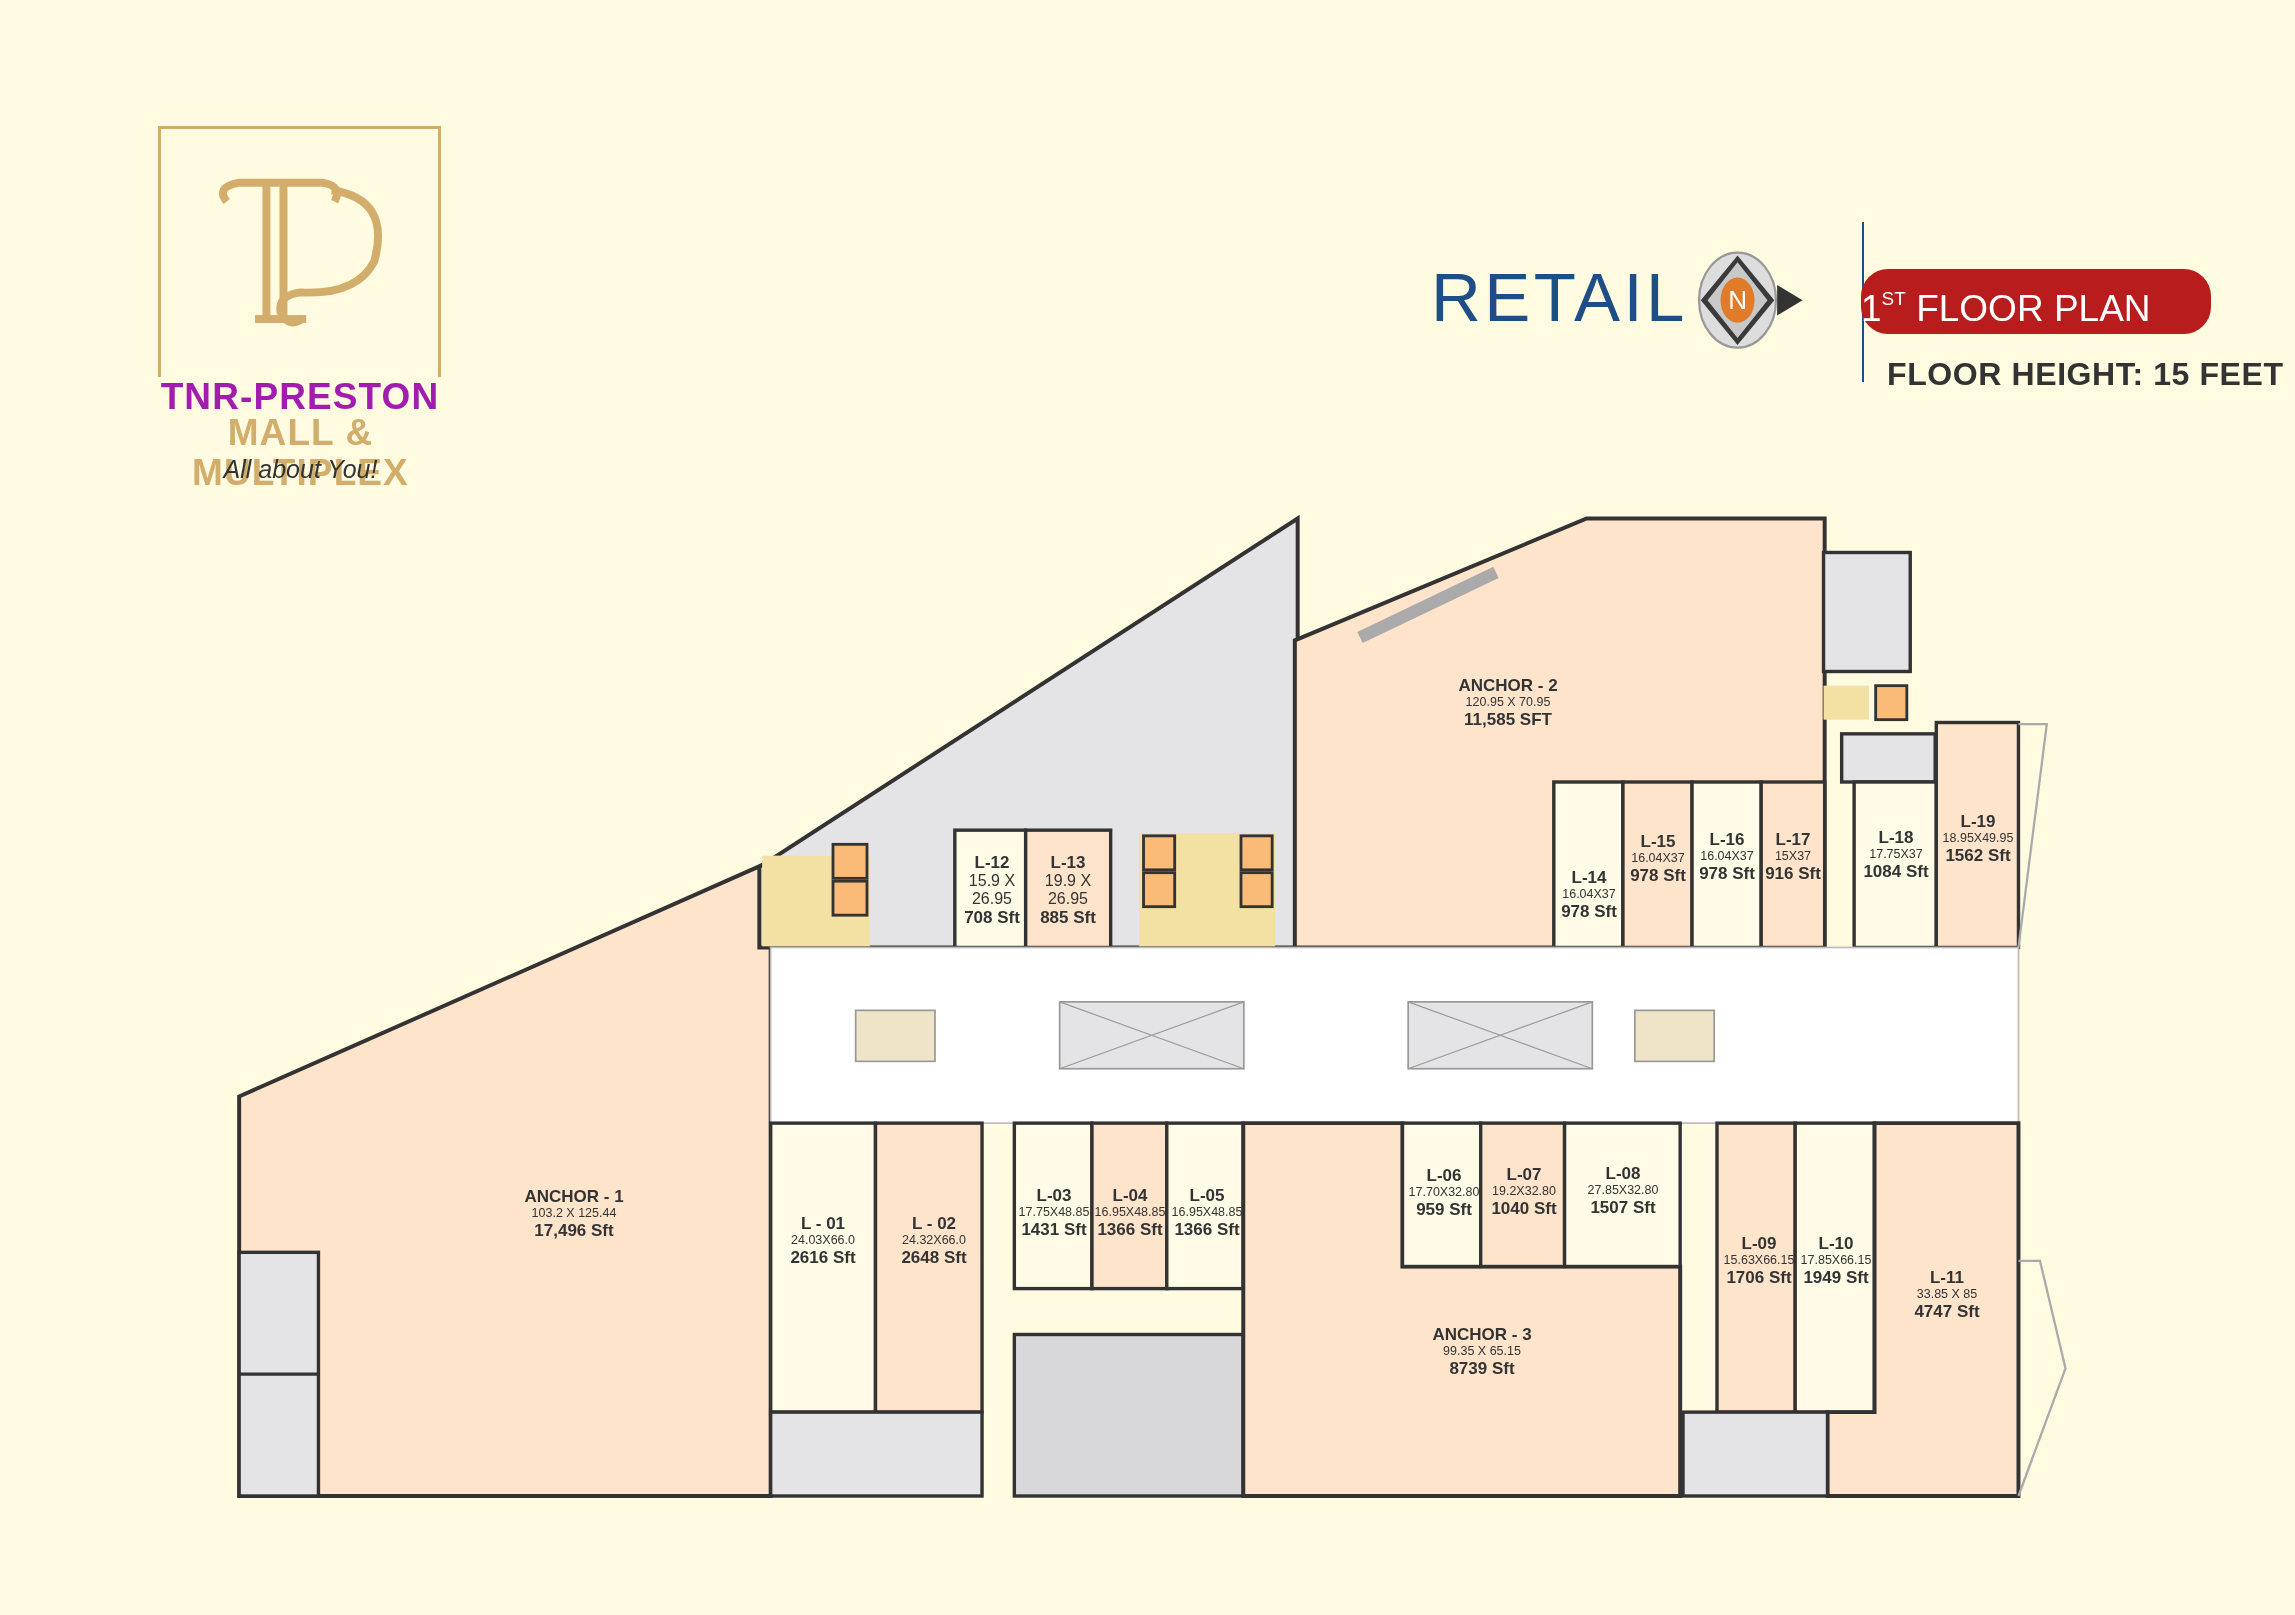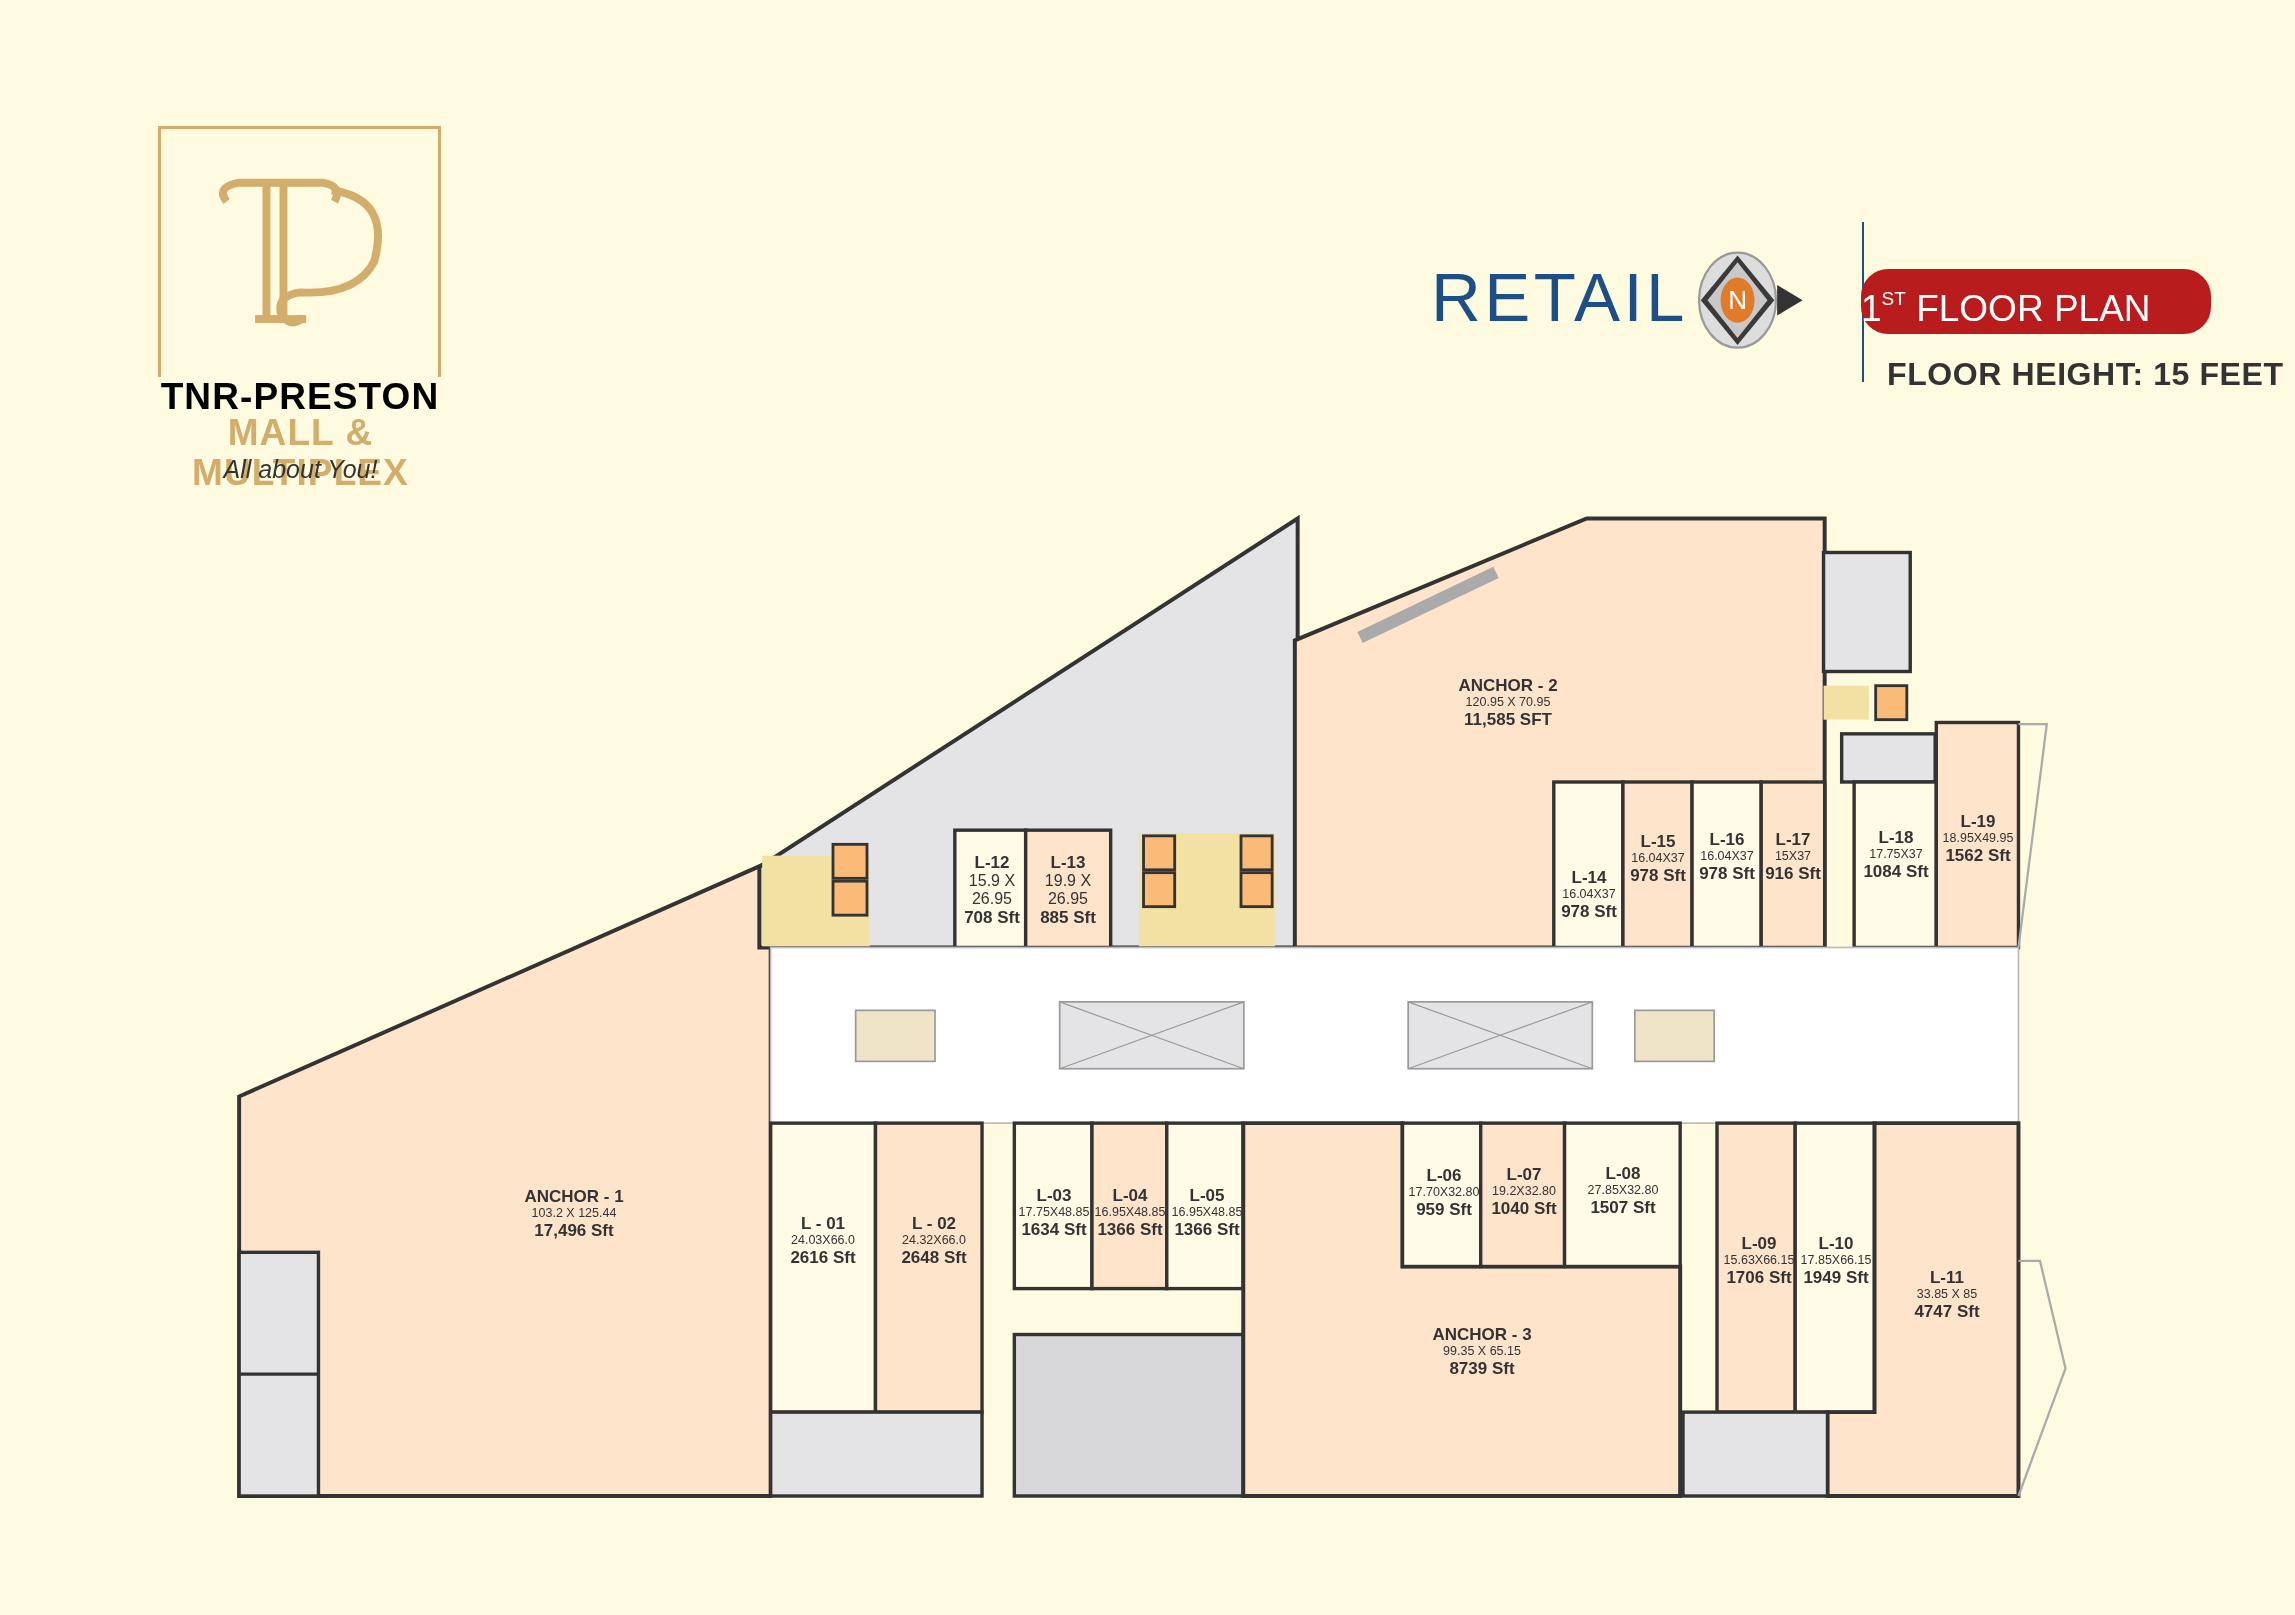--- a/index.html
+++ b/index.html
@@ -1,21 +1,21 @@
 <!DOCTYPE html>
 <html style="font-size:9px"><head>
 <meta charset="utf-8">
 <style>
   html, body { margin:0; padding:0; }
   body { width:2295px; height:1615px; background:#FEFBE0; position:relative; overflow:hidden; font-family:"Liberation Sans", sans-serif; }
   .abs { position:absolute; }
   
   #logo-frame { left:158px; top:126px; width:283px; height:283px; border:3.4px solid #D2AD6B; border-bottom:none; box-sizing:border-box; }
   #logo-mono { left:204px; top:176px; width:193px; height:176px; }
-  #brand-l1 { left:130px; top:377px; width:340px; text-align:center; color:#000000; font-weight:bold; font-size:37px; letter-spacing:1.1px; line-height:40px; background:#FEFBE0; }
+  #brand-l1 { left:130px; top:377px; width:340px; text-align:center; color:#a21caf; font-weight:bold; font-size:37px; letter-spacing:1.1px; line-height:40px; background:#FEFBE0; }
   #brand-l2 { left:125px; top:413px; width:351px; text-align:center; color:#D2AD6B; font-weight:bold; font-size:37px; letter-spacing:1.1px; line-height:40px; }
   #tagline { left:170px; top:455px; width:261px; text-align:center; color:#333; font-style:italic; font-size:25px; }
   
   #retail { left:1431px; top:261px; color:#1E4E86; font-size:69px; letter-spacing:3.4px; font-weight:normal; line-height:74px; }
   #compass { left:1695px; top:251px; width:136px; height:99px; }
   #divider { left:1862px; top:222px; width:1.7px; height:160px; background:#1E4E86; }
   #plan-box { left:1861px; top:269px; width:350px; height:65px; background:#b91c1c; color:#fff; font-size:37px; line-height:65px; text-align:left;border-radius:27px; }
   #plan-box sup { font-size:19px; position:relative; top:-3.4px; }
   #floor-height { left:1887px; top:356px; color:#333; font-weight:bold; font-size:32px; letter-spacing:0.6px; }
   
@@ -142,21 +142,21 @@
     <span class="a">2616 Sft</span>
   </div>
 <div class="lbl" style="left:934px;top:1214px;">
     <span class="n">L - 02</span>
     <span class="d">24.32X66.0</span>
     <span class="a">2648 Sft</span>
   </div>
 <div class="lbl" style="left:1054px;top:1186px;">
     <span class="n">L-03</span>
     <span class="d">17.75X48.85</span>
-    <span class="a">1634 Sft</span>
+    <span class="a">1431 Sft</span>
   </div>
 <div class="lbl" style="left:1130px;top:1186px;">
     <span class="n">L-04</span>
     <span class="d">16.95X48.85</span>
     <span class="a">1366 Sft</span>
   </div>
 <div class="lbl" style="left:1207px;top:1186px;">
     <span class="n">L-05</span>
     <span class="d">16.95X48.85</span>
     <span class="a">1366 Sft</span>

